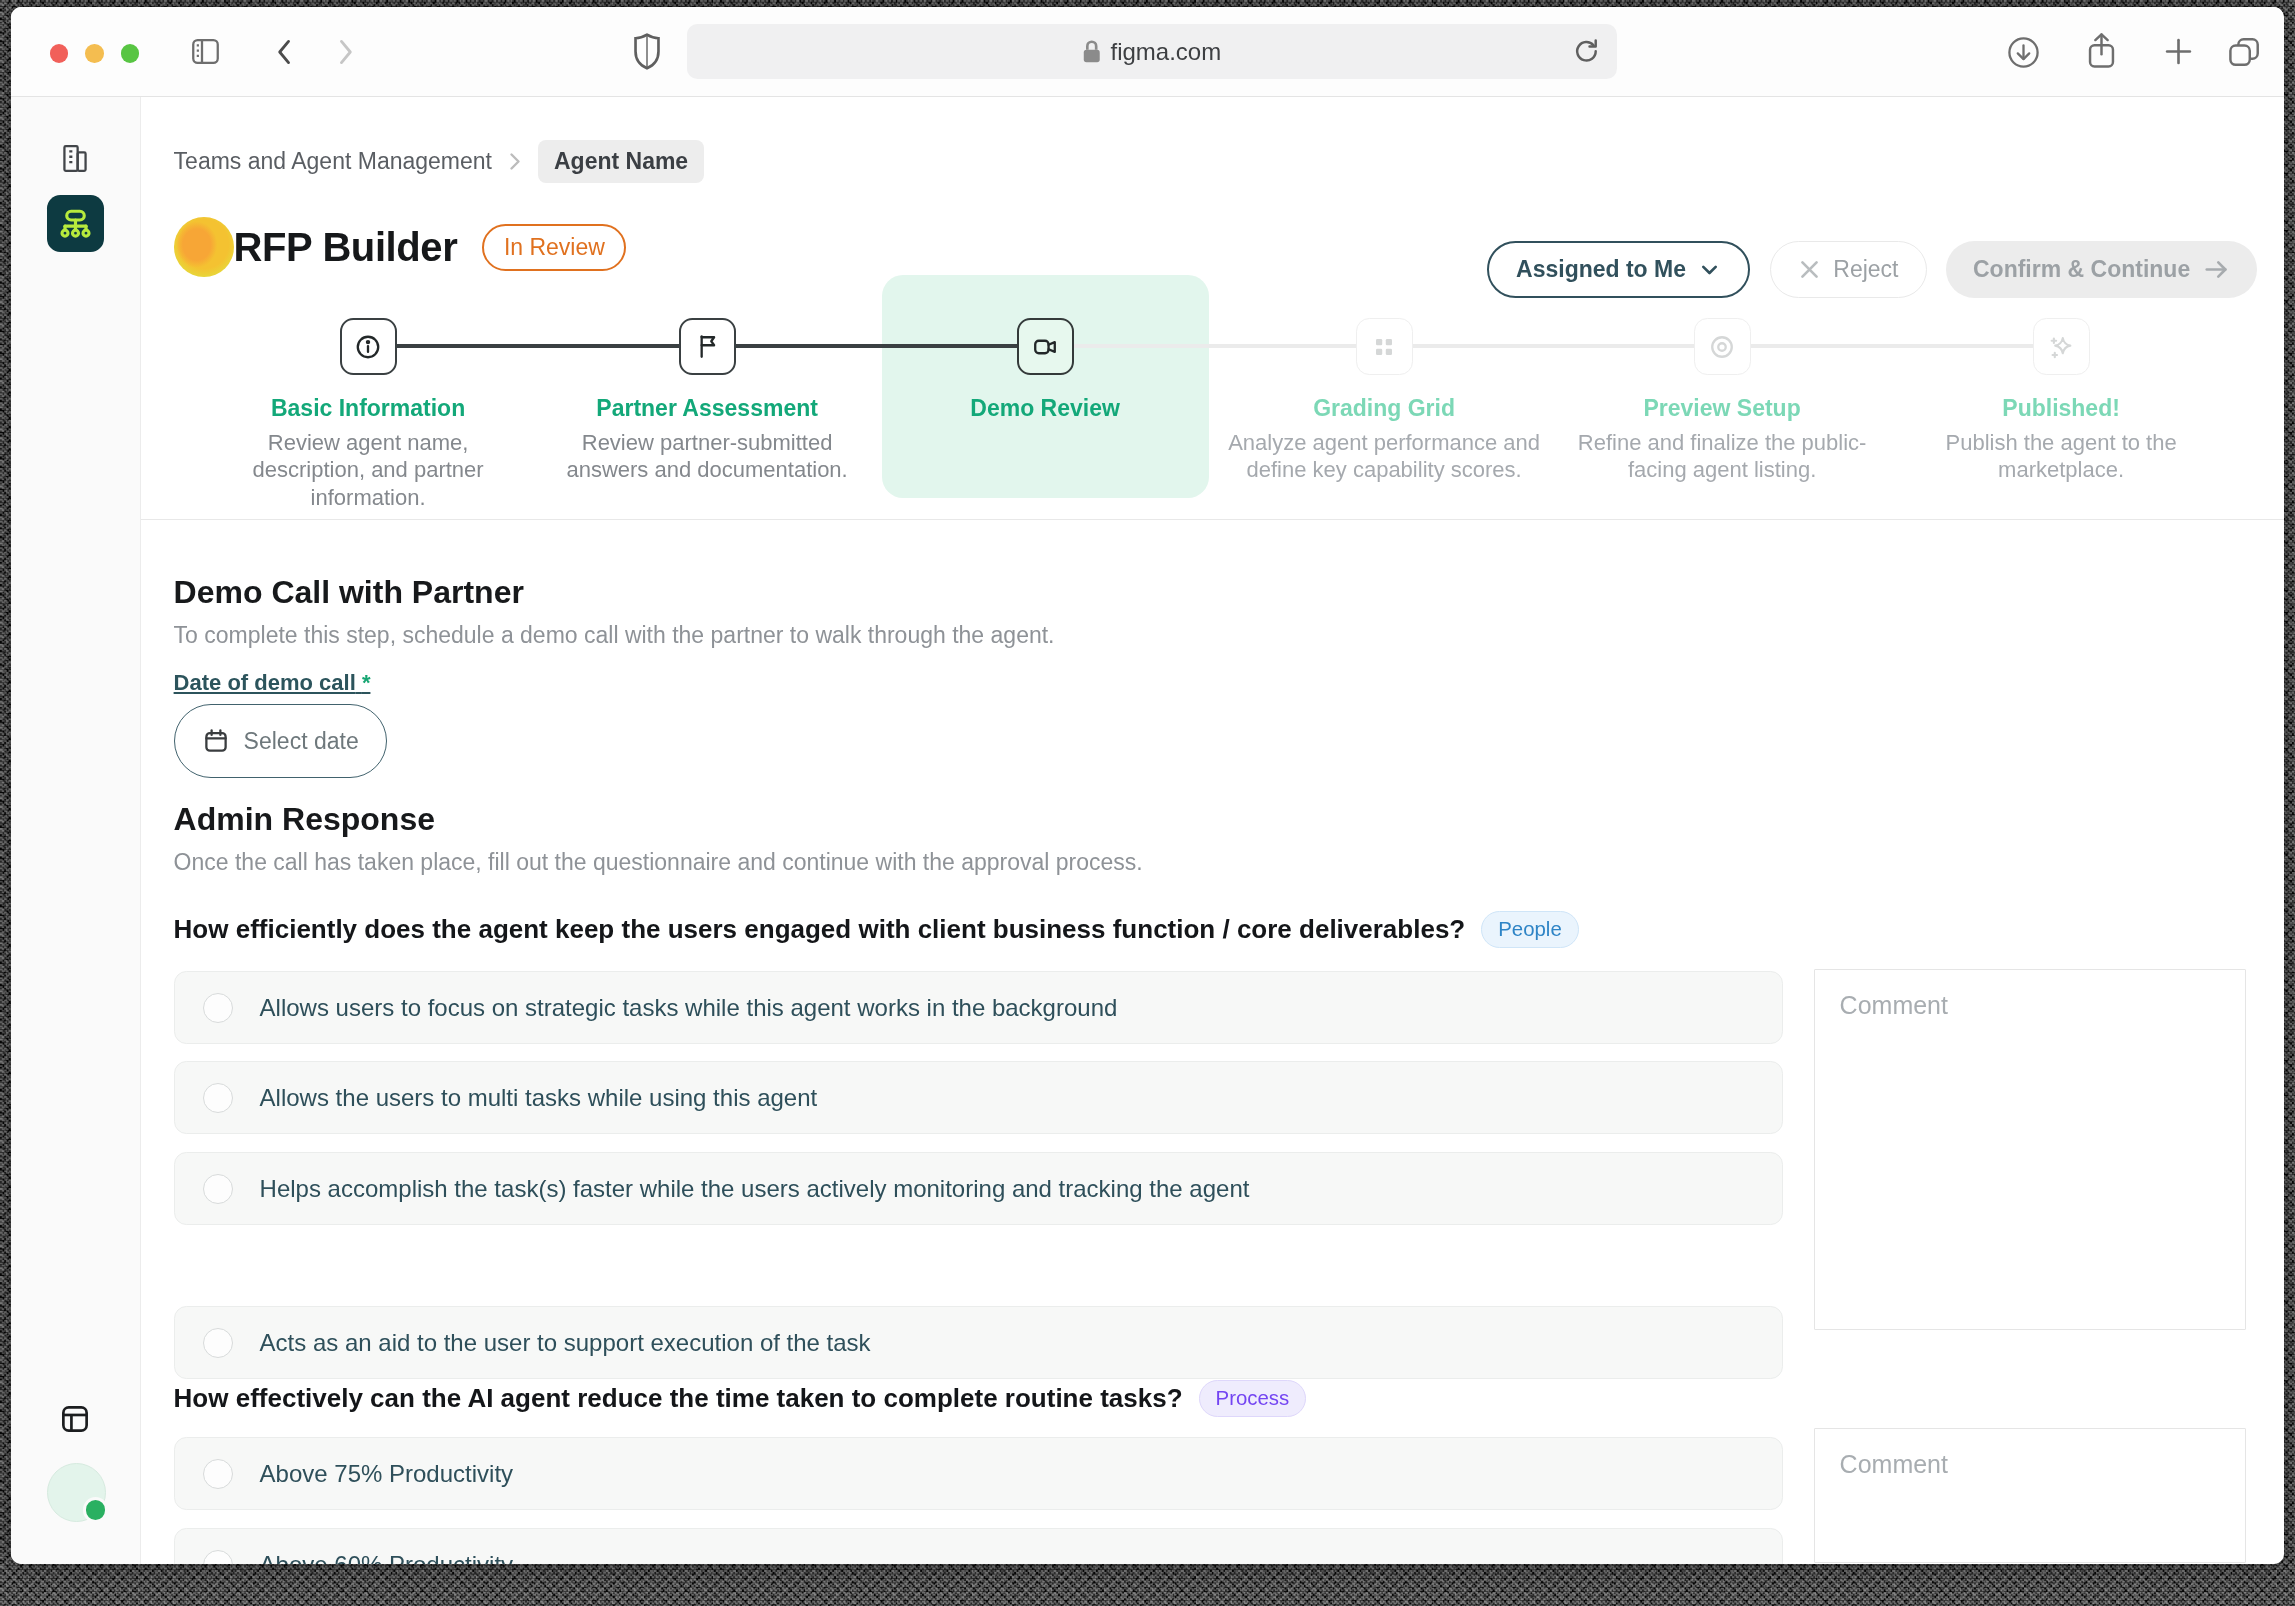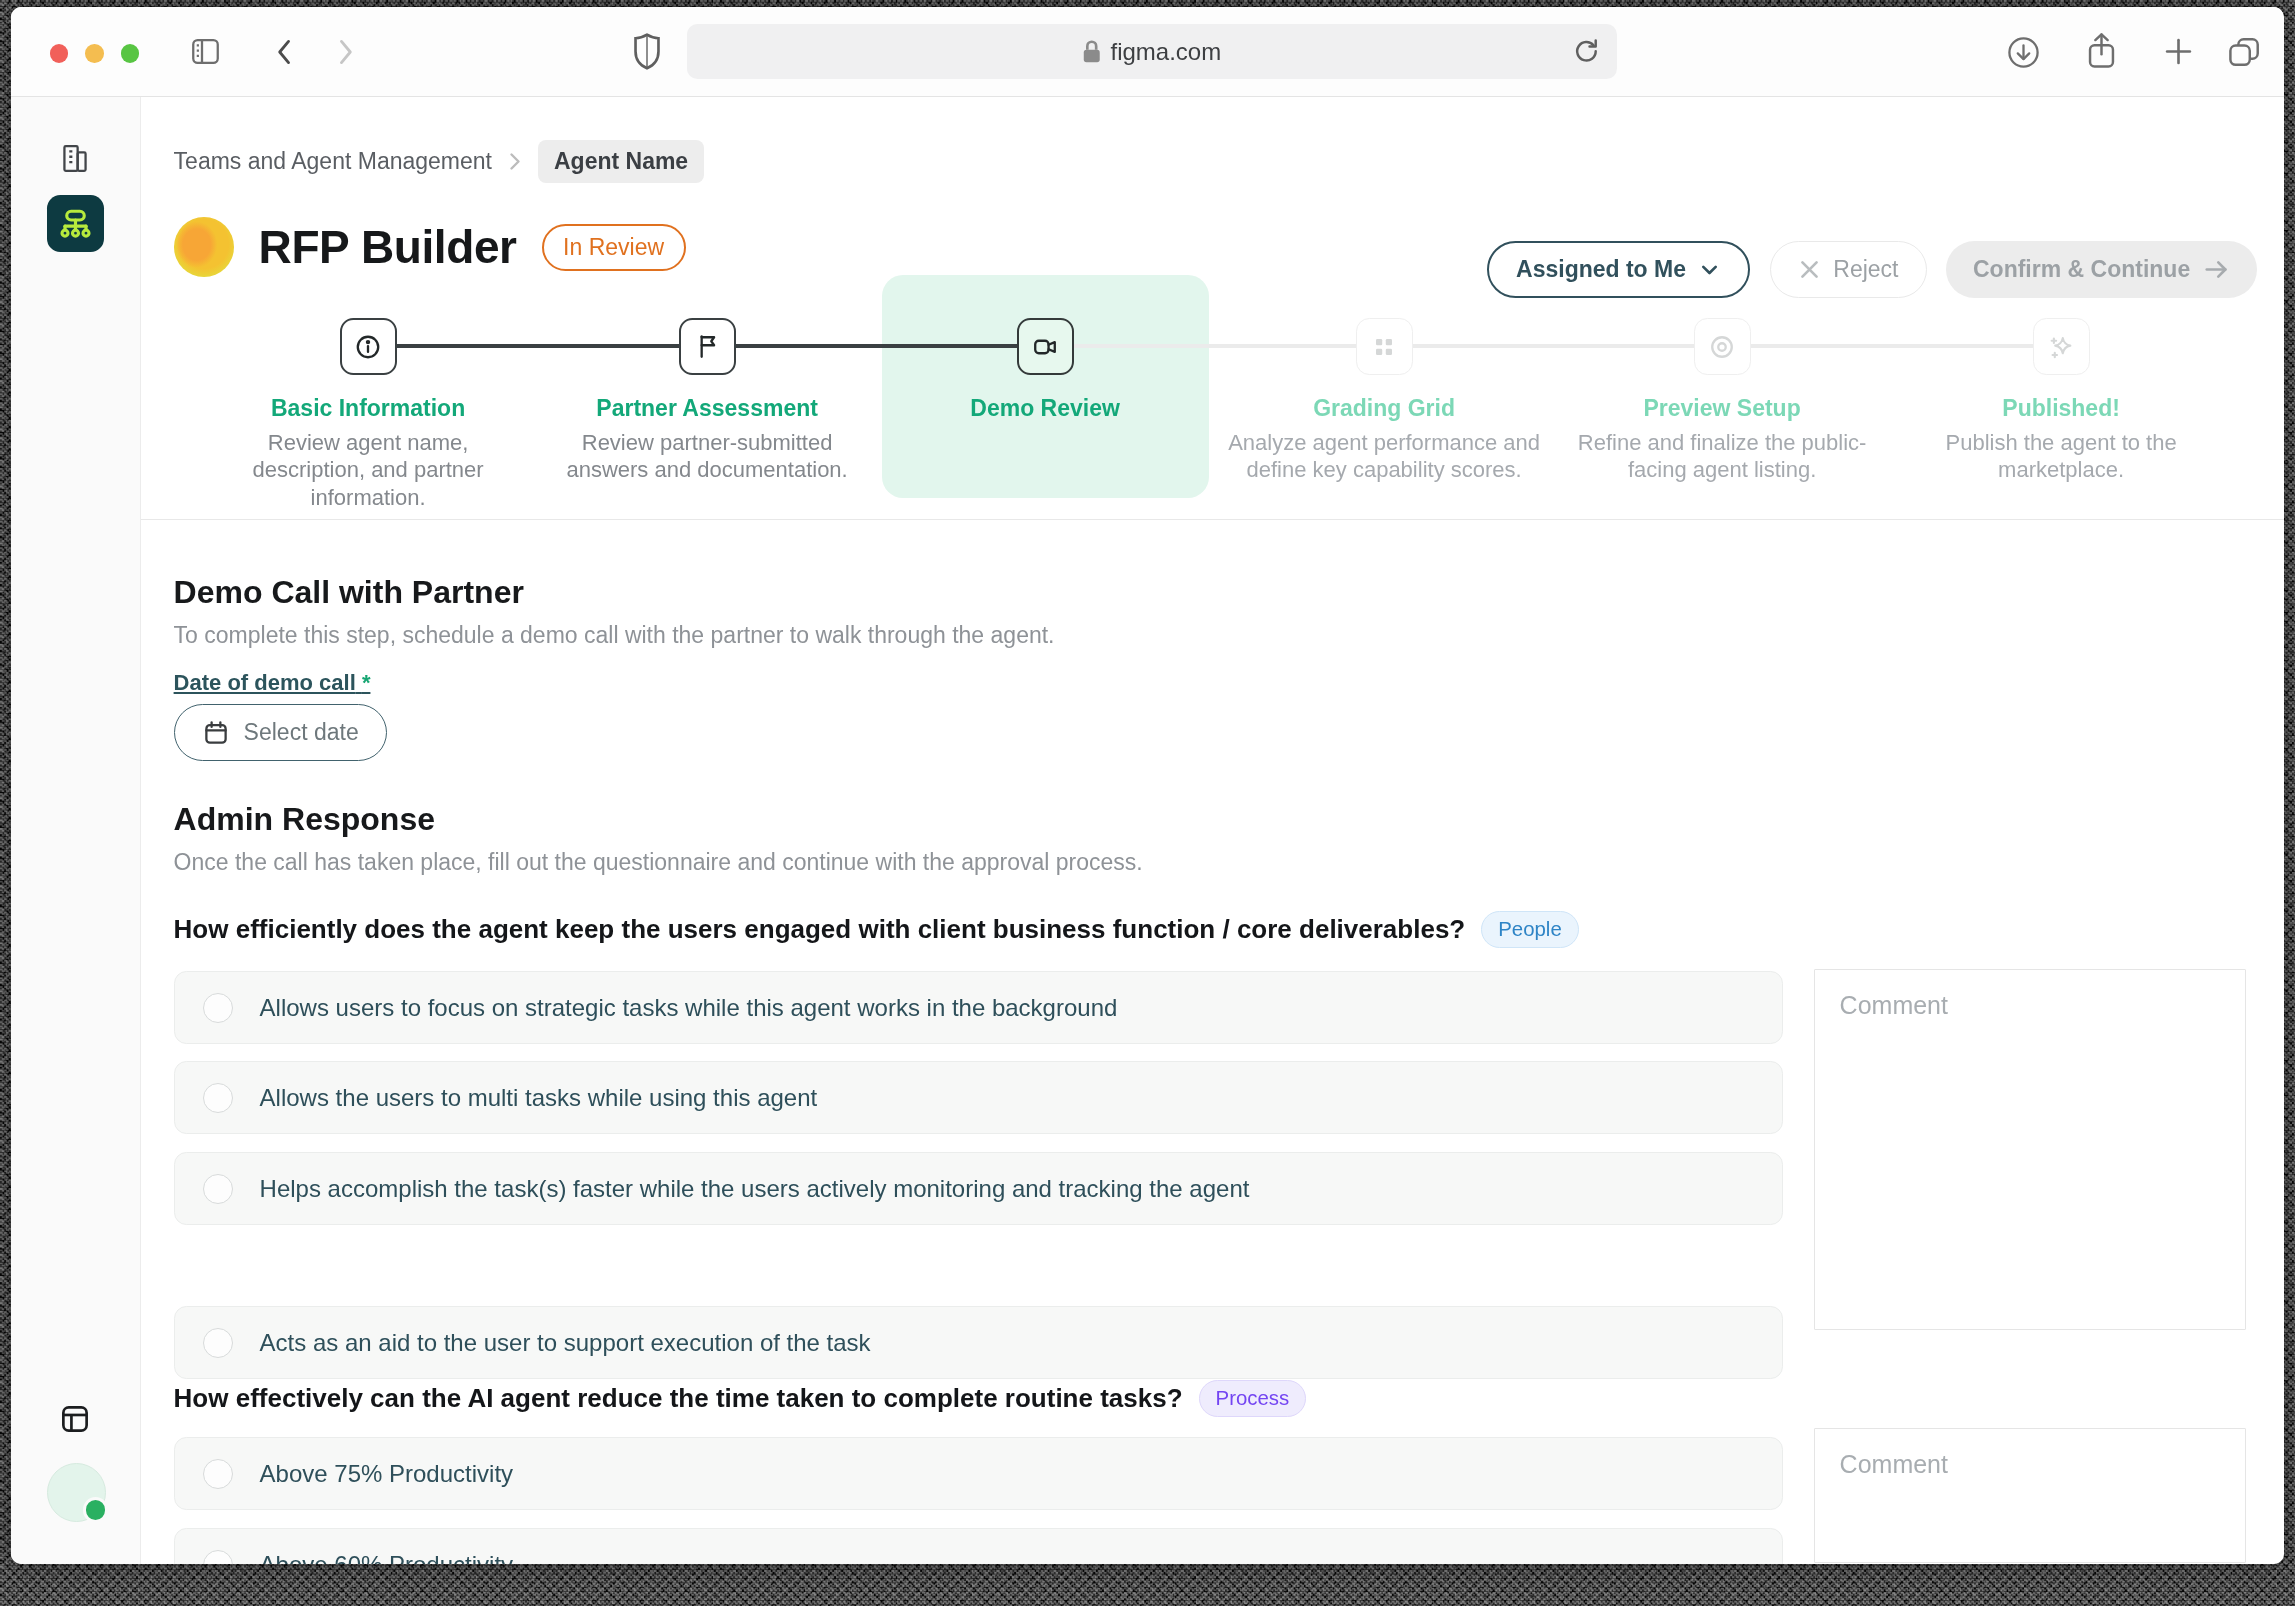--- a/index.html
+++ b/index.html
@@ -37,21 +37,21 @@
   .content{position:relative;flex:1;background:#fff;overflow:hidden;}
   
   .breadcrumb{position:absolute;left:33px;top:43px;display:flex;align-items:center;gap:16px;
     font-size:23px;color:#5a5e63;}
   .crumb-pill{background:#ededed;color:#3b3f44;border-radius:8px;padding:8px 16px;font-weight:600;}
   .title-row{position:absolute;left:33px;top:99px;right:27px;display:flex;align-items:center;}
   .agent-avatar{width:60px;height:60px;border-radius:50%;flex:none;
     background:
       radial-gradient(55% 62% at 38% 46%, #f7a636 0 42%, rgba(247,166,54,0) 62%),
       radial-gradient(circle at 50% 45%, #f4c231 0 55%, #e4dd3c 80%, #cfe24a 100%);}
-  .page-title{font-size:46px;font-weight:700;color:#16181a;margin-left:25px;letter-spacing:-0.4px;}
+  .page-title{font-size:40px;font-weight:700;color:#16181a;letter-spacing:-0.4px;}
   .status-badge{margin-left:25px;border:2.2px solid #e0711f;color:#e0711f;border-radius:886px;
     padding:8px 19.5px;font-size:23px;font-weight:500;}
   .hdr-actions{margin-left:auto;display:flex;align-items:center;gap:19.5px;}
   .btn{height:57px;display:flex;align-items:center;gap:12.4px;border-radius:886px;font-size:23px;
     padding:0 27px;box-sizing:border-box;background:#fff;margin-top:45px;}
   .btn-assigned{border:2.2px solid #31505c;color:#31505c;font-weight:600;}
   .btn-reject{border:1.8px solid #e9e9e9;color:#9ca1a5;font-weight:500;}
   .btn-confirm{background:#ececec;color:#9ca1a5;border:none;font-weight:600;}
   
   .step-card{position:absolute;left:741px;top:178px;width:327px;height:223px;border-radius:21px;
@@ -68,21 +68,21 @@
   .step-title{margin-top:19.5px;font-size:23px;font-weight:700;}
   .t-green{color:#13a879;} .t-mint{color:#7cd8b6;}
   .step-desc{margin-top:7px;font-size:22px;line-height:27.5px;max-width:312px;}
   .d-done{color:#84888d;} .d-active{color:#565b60;} .d-future{color:#a5a9ae;}
   .divider{position:absolute;left:0;right:0;top:422px;height:0.9px;background:#e8e8e8;}
   
   .h2{position:absolute;left:33px;font-size:32px;font-weight:700;color:#17191b;}
   .sub{position:absolute;left:33px;font-size:23px;color:#8e9297;}
   .field-label{position:absolute;left:33px;top:573px;font-size:22px;font-weight:600;color:#2c545c;text-decoration:underline;}
   .req{color:#17a673;}
-  .date-btn{position:absolute;left:33px;top:607px;height:57px;border-radius:886px;
+  .date-btn{position:absolute;left:33px;top:607px;height:74px;border-radius:886px;
     border:1.8px solid #41626d;display:flex;align-items:center;gap:14px;padding:0 27px;
     box-sizing:border-box;background:#fff;font-size:23px;color:#6e787c;}
   .q-head{position:absolute;left:33px;display:flex;align-items:center;gap:16px;
     font-size:26px;font-weight:700;color:#141619;}
   .tag{font-size:20.4px;font-weight:400;border-radius:886px;padding:6.2px 16px;}
   .tag-people{background:#eaf4fd;border:1.8px solid #cfe5f8;color:#2e84c6;}
   .tag-process{background:#efecfd;border:1.8px solid #ded7fb;color:#7445f2;}
   .option-row{position:absolute;left:33px;width:1609px;height:73px;box-sizing:border-box;
     background:#f7f8f7;border:1.8px solid #ebedec;border-radius:12.4px;display:flex;align-items:center;}
   .radio{width:30px;height:30px;border-radius:50%;border:1.8px solid #d8dbdb;background:#fdfdfd;

